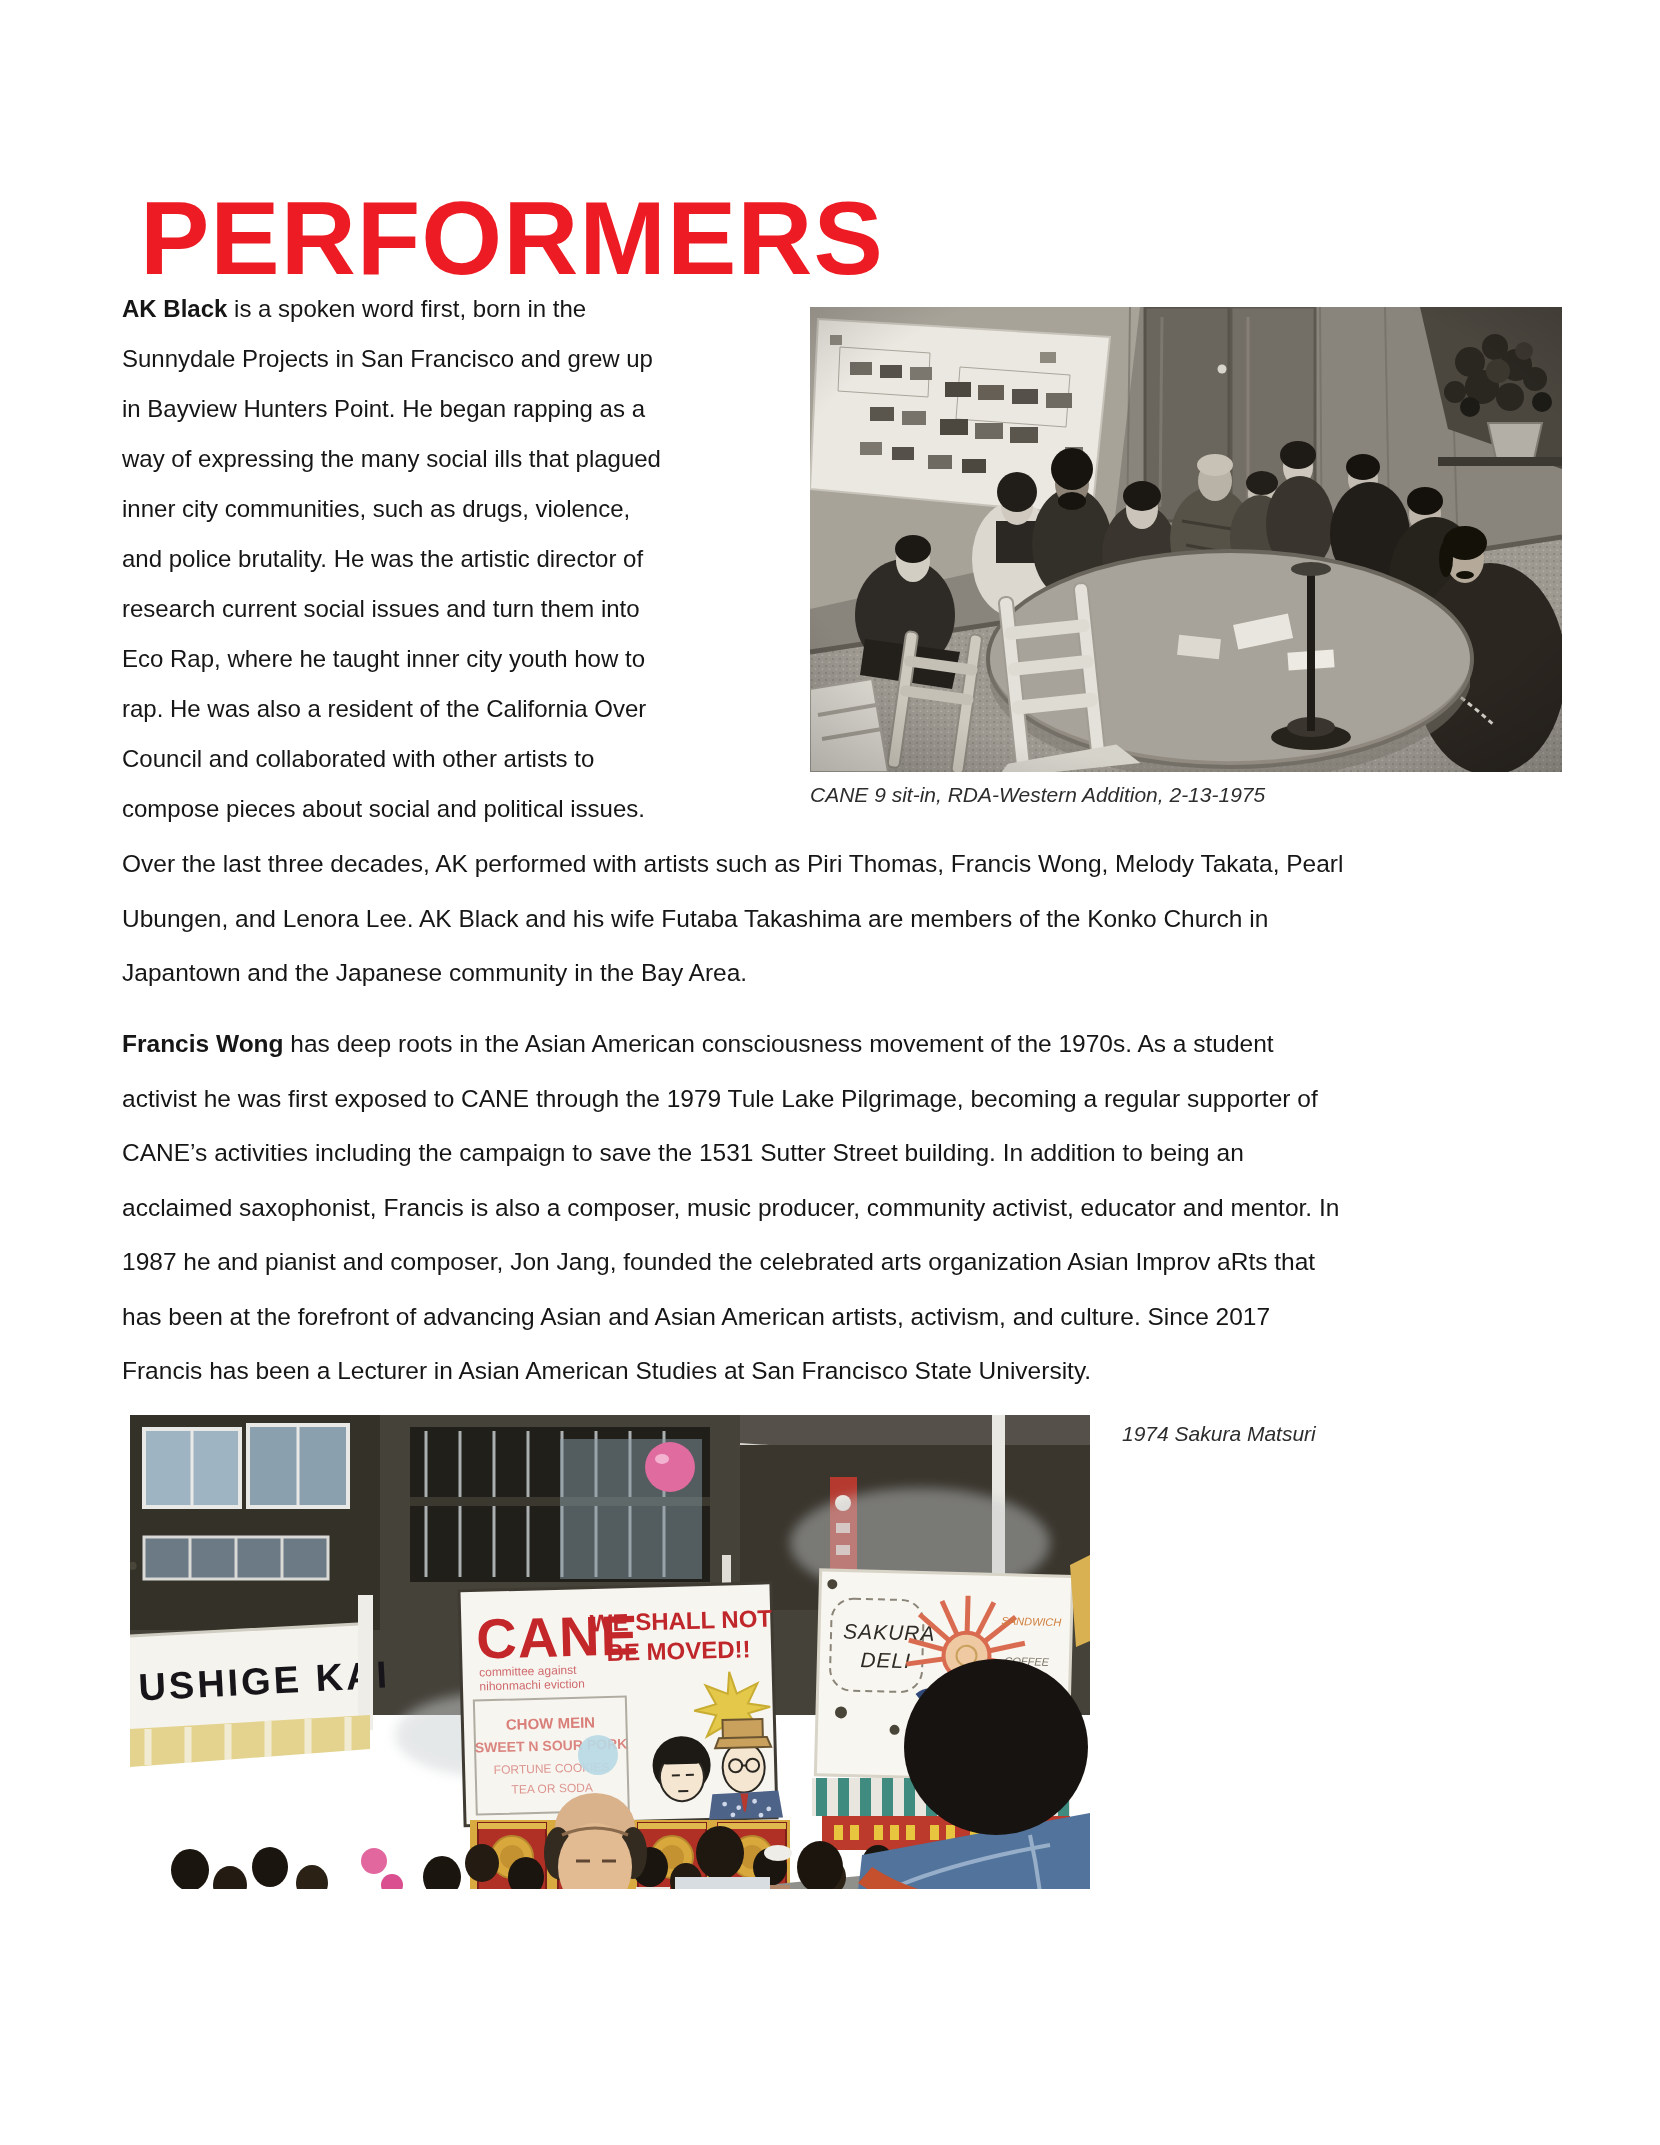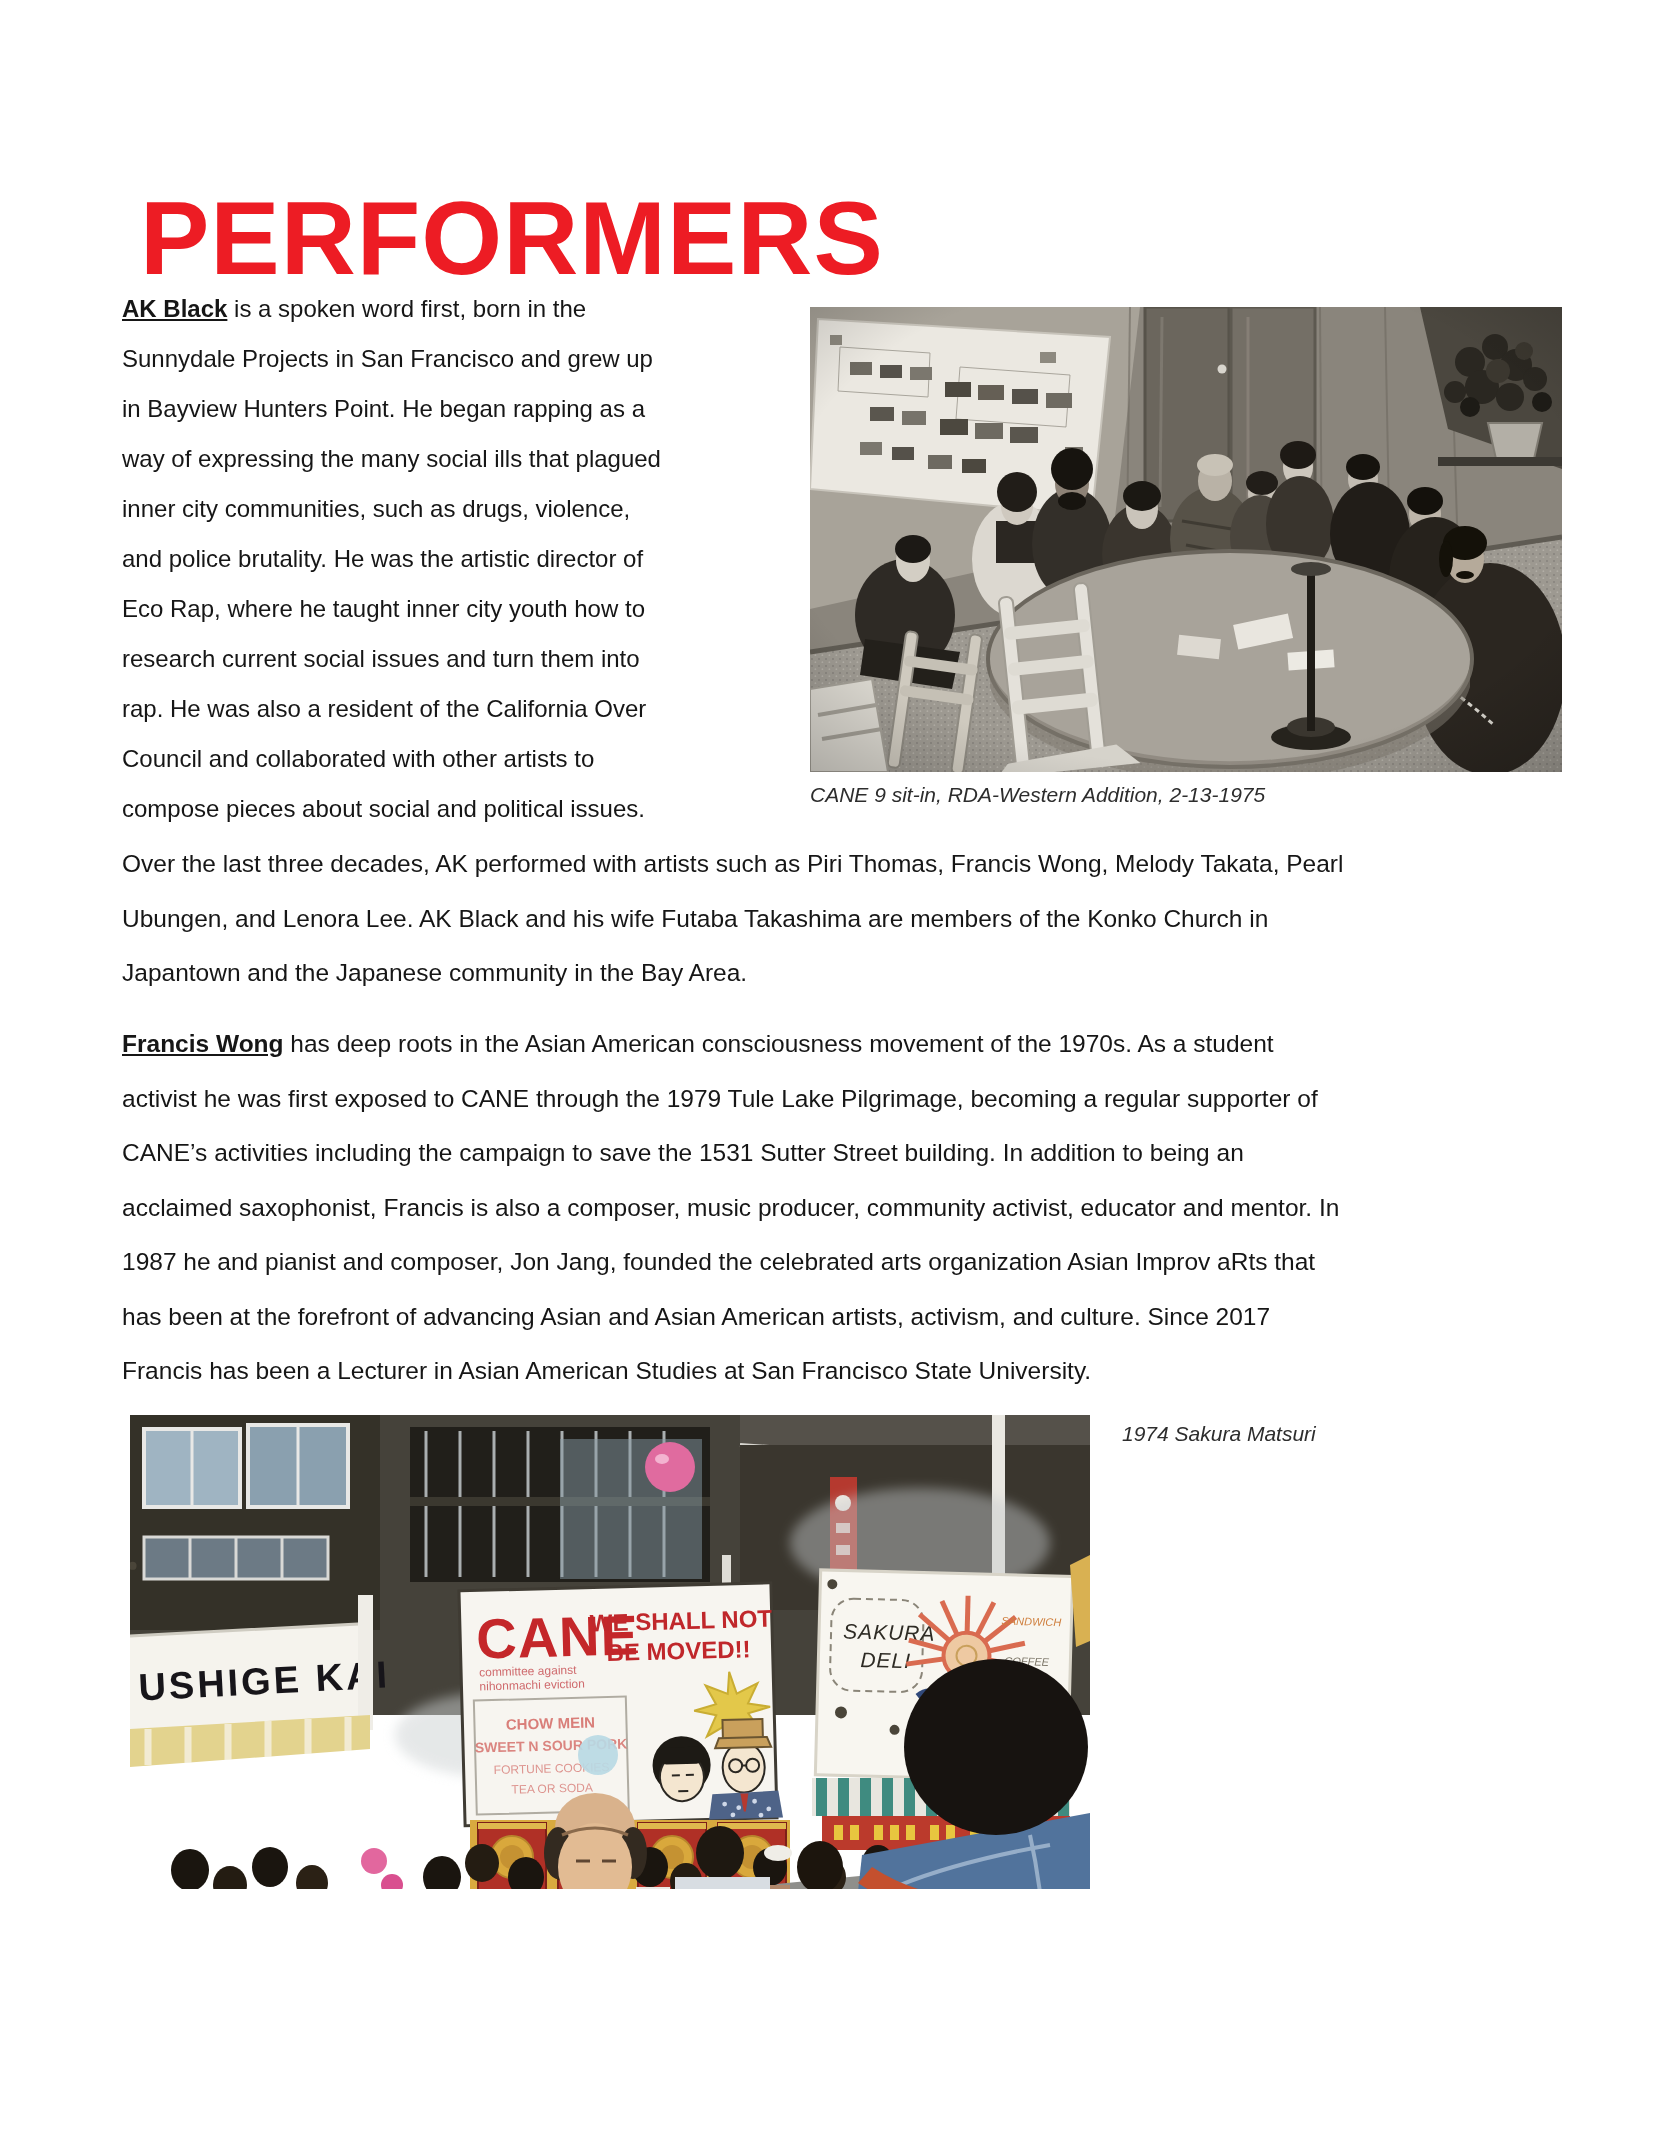--- a/index.html
+++ b/index.html
@@ -5,21 +5,21 @@
   html,body{margin:0;padding:0;background:#ffffff;}
   .page{position:relative;width:1660px;height:1889px;background:#ffffff;
         font-family:"Liberation Sans",sans-serif;color:#161616;overflow:hidden;}
   .title{position:absolute;left:140px;top:114px;font-size:104px;font-weight:bold;
          letter-spacing:1px;line-height:1.05;color:#ED1C24;}
   .coltext{position:absolute;left:122px;top:284px;width:676px;
            font-size:24px;line-height:50px;}
   .fwtext{position:absolute;left:122px;width:1448px;font-size:24.5px;line-height:54.5px;}
   .cont{top:837px;}
   .para2{top:1017px;}
-  .lead{font-weight:bold;text-decoration:underline;}
+  .lead{font-weight:bold;}
   .caption{position:absolute;font-size:21px;font-style:italic;color:#2d2d2d;text-align:right;}
   .cap1{left:810px;top:783px;width:752px;text-align:left;}
   .cap2{left:1122px;top:1422px;}
   .photo{position:absolute;display:block;}
   .photo1{left:810px;top:307px;width:752px;height:465px;}
   .photo2{left:130px;top:1415px;width:960px;height:625px;}
   svg{display:block;}
 </style>
 </head>
 <body>
@@ -31,22 +31,22 @@
   <div class="coltext">
     <div>
       <span class="lead">AK Black</span><span> is a spoken word first, born in the</span>
     </div>
     <div>
         <div>Sunnydale Projects in San Francisco and grew up</div>
         <div>in Bayview Hunters Point. He began rapping as a</div>
         <div>way of expressing the many social ills that plagued</div>
         <div>inner city communities, such as drugs, violence,</div>
         <div>and police brutality. He was the artistic director of</div>
+        <div>research current social issues and turn them into</div>
         <div>Eco Rap, where he taught inner city youth how to</div>
-        <div>research current social issues and turn them into</div>
         <div>rap. He was also a resident of the California Over</div>
         <div>Council and collaborated with other artists to</div>
         <div>compose pieces about social and political issues.</div>
       </div>
   </div>
 
   <figure class="photo photo1" style="margin:0;">
     <svg viewBox="0 0 752 465" width="752" height="465">
       <defs>
         <pattern id="carpet" width="7" height="7" patternUnits="userSpaceOnUse">

